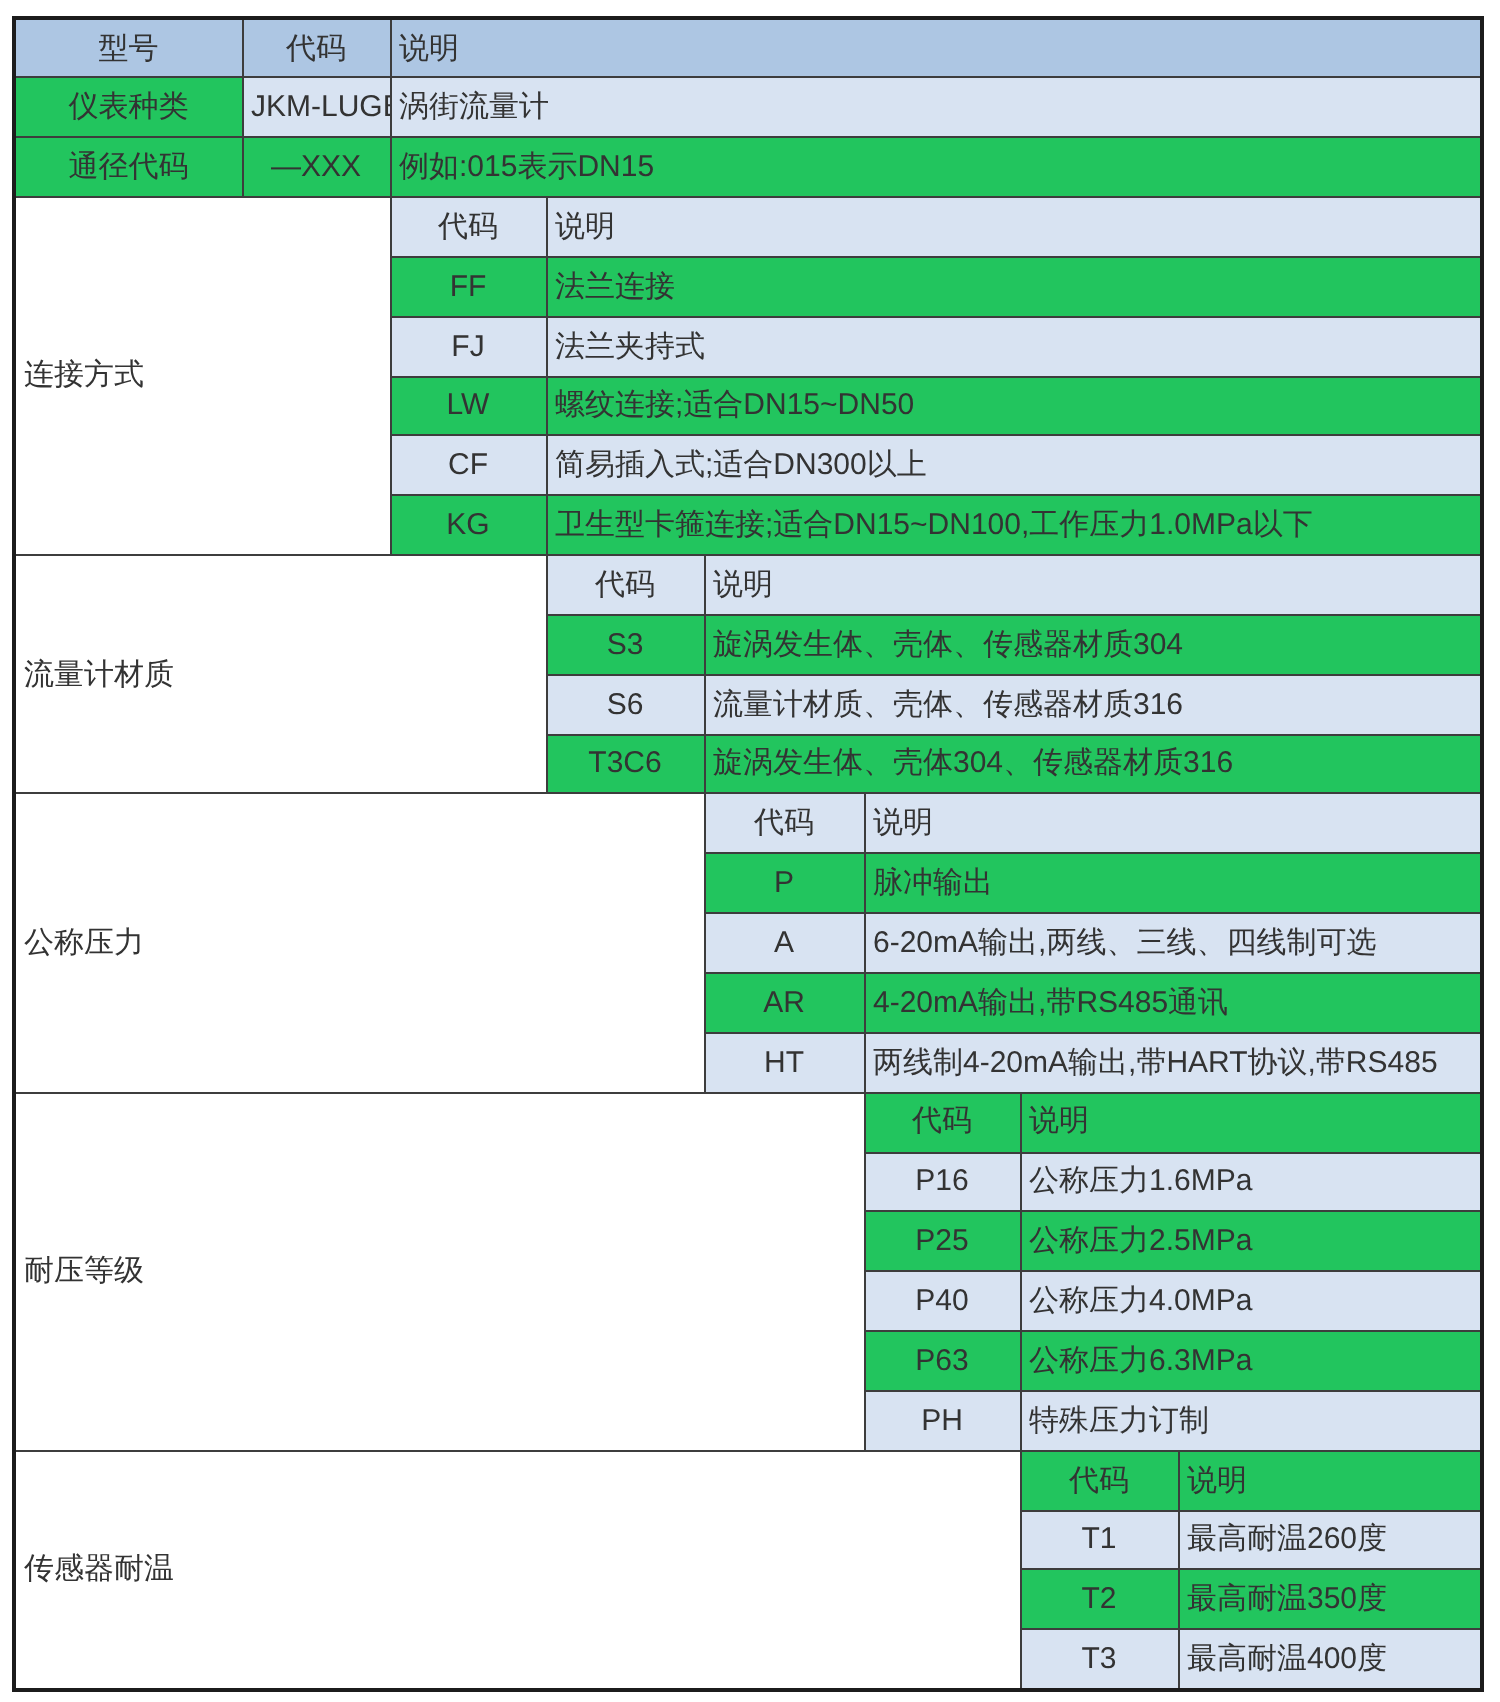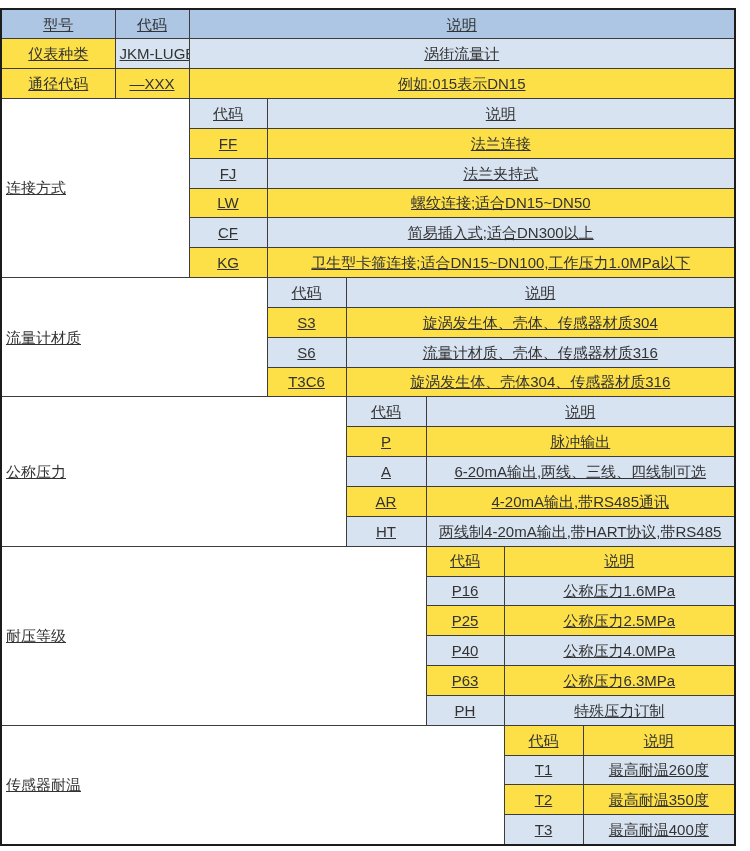--- a/index.html
+++ b/index.html
@@ -11,43 +11,43 @@
   }
   *{box-sizing:border-box;}
   html,body{margin:0;padding:0;}
   body{
     width:750px;height:851px;
     background:#ffffff;
     font-family:"Liberation Sans","DejaVu Sans",sans-serif;
     color:var(--text-color);
   }
   .table-wrap{
-    position:absolute;left:0;top:8px;text-decoration:underline;
+    position:absolute;left:6px;top:8px;
   }
   table.spec{
     border-collapse:collapse;
     table-layout:fixed;
     width:734px;
     border:2px solid var(--outer-border);
   }
   table.spec td{
     border:1px solid var(--grid-border);
     height:29.85px;
     padding:0 4px;
     font-size:15px;
     line-height:1.15;
     overflow:hidden;
     white-space:nowrap;
     vertical-align:middle;
   }
   td.center{text-align:center;}
-  td.desc{text-align:center;padding-left:10px;}
+  td.desc{text-align:left;padding-left:10px;}
   td.head{background:var(--header-blue);}
   td.blue{background:var(--row-blue);}
-  td.white{background:#fde047;}
+  td.white{background:#22c55e;}
   td.section-label{background:#ffffff;text-align:left;}
 </style>
 </head>
 <body>
 
 <div class="table-wrap">
   <table class="spec">
     <colgroup>
       <col style="width:114px">
         <col style="width:74px">

